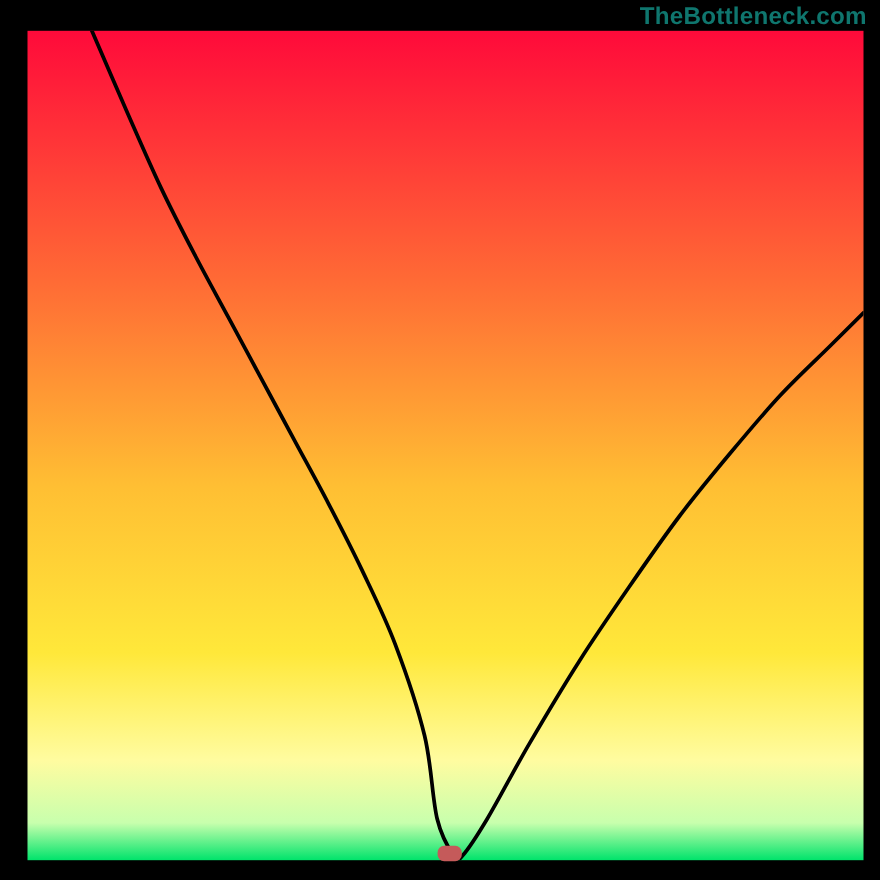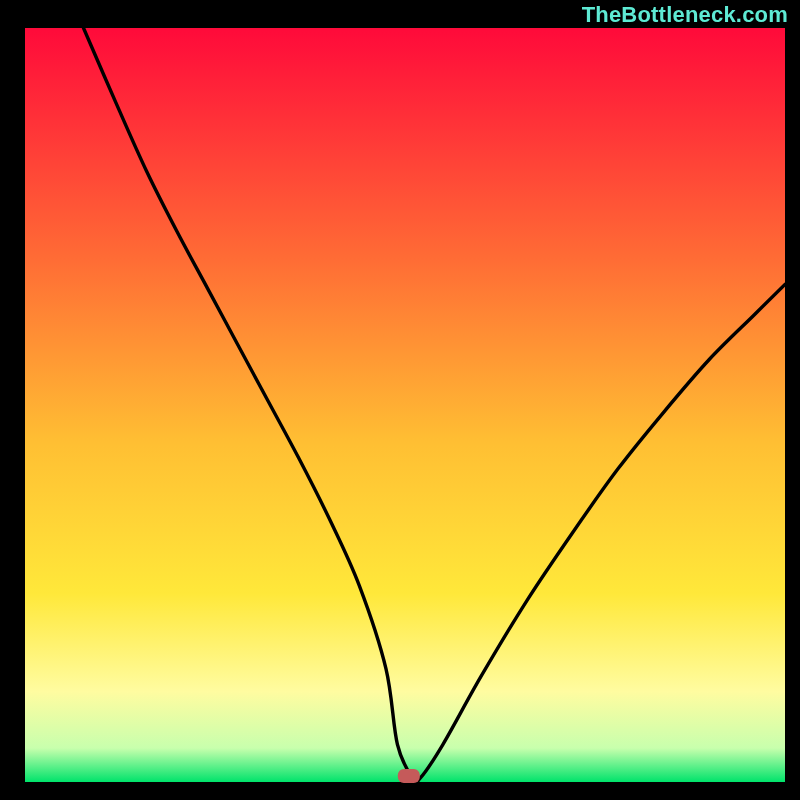--- a/index.html
+++ b/index.html
@@ -22,21 +22,21 @@
     top: 0;
     left: 0;
   }
   .watermark {
     position: absolute;
     top: 2px;
     right: 12px;
     font-family: Arial, Helvetica, sans-serif;
     font-size: 22px;
     font-weight: 600;
-    color: #5eead4;
+    color: #0f766e;
     letter-spacing: 0.2px;
     user-select: none;
   }
 </style>
 </head>
 <body>
 
 <div class="stage">
 
   <svg width="800" height="800" viewBox="0 0 800 800">

